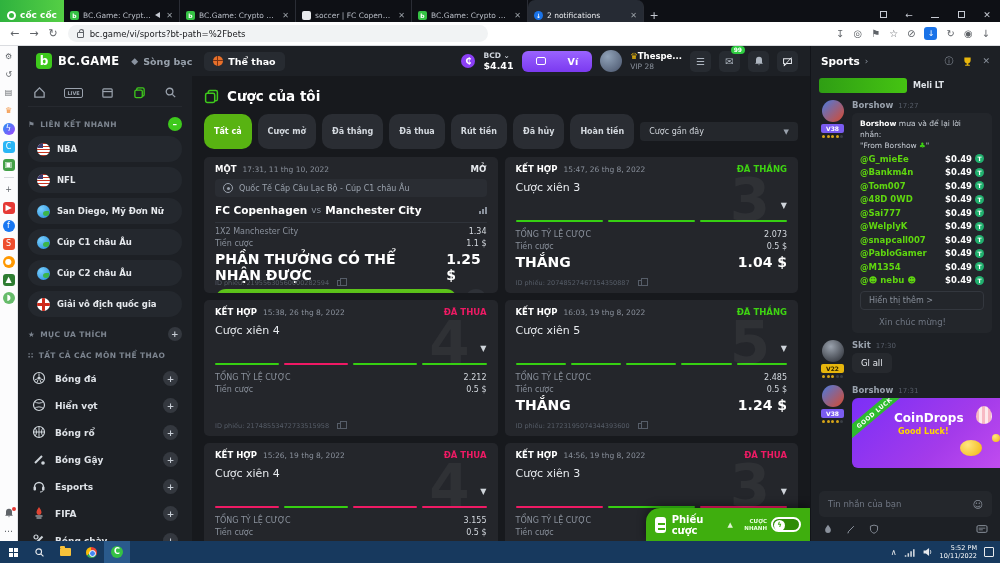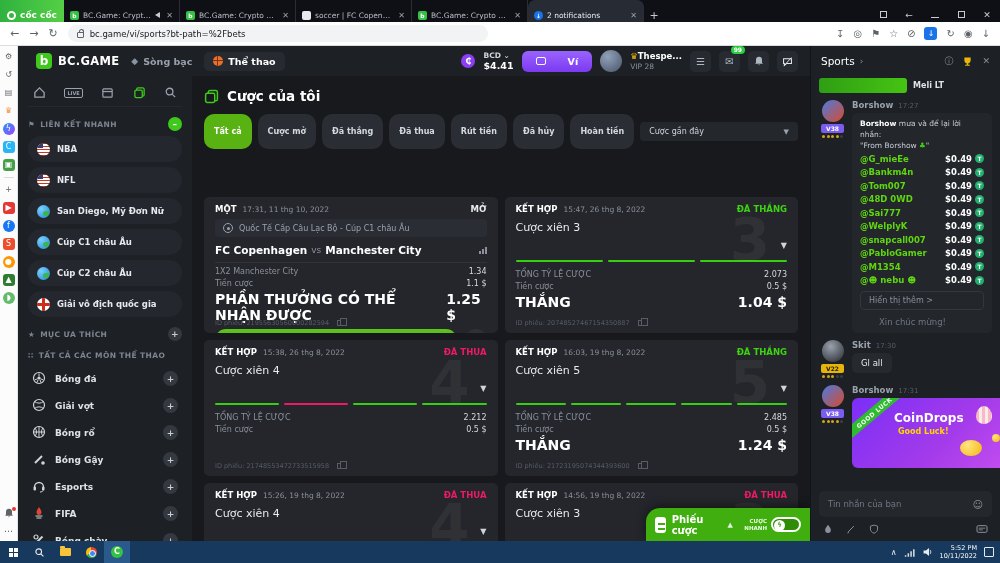--- a/index.html
+++ b/index.html
@@ -103,21 +103,21 @@
   .sport-row{display:flex;align-items:center;gap:9px;color:#dfe3e8;font-size:9px;font-weight:bold;height:27px;min-height:27px;padding:0 4px;}
   .sport-row .circle-btn{width:15px;height:15px;}
 
   .main{flex:1;position:relative;padding:12px 12px 0;display:flex;flex-direction:column;min-width:0;overflow:hidden;}
   .main-title{display:flex;align-items:center;gap:8px;color:#fff;font-size:13.5px;font-weight:bold;flex:none;}
   .filters{display:flex;align-items:center;gap:6px;margin:10px 0 8px;flex:none;}
   .pill{height:35px;padding:0 10px;border-radius:10px;background:#2a2d33;color:#d4d9df;font-size:8px;font-weight:bold;display:flex;align-items:center;white-space:nowrap;}
   .pill.active{background:#58b312;color:#fff;}
   .sort{margin-left:auto;width:165px;height:19px;background:#24272c;border-radius:4px;display:flex;align-items:center;padding:0 9px;color:#cfd4da;font-size:8px;}
   .sort .caret{margin-left:auto;color:#9aa2ad;font-size:7px;}
-  .cards{display:grid;grid-template-columns:1fr 1fr;gap:7px;flex:1;min-height:0;margin-top:40px;}
+  .cards{display:grid;grid-template-columns:1fr 1fr;gap:7px;flex:1;min-height:0;}
   .card{background:#24262b;border-radius:5px;height:136px;padding:7px 11px;position:relative;overflow:hidden;}
   .chead{display:flex;align-items:baseline;gap:6px;font-size:7.5px;color:#8a919c;margin-bottom:5px;}
   .ctype{color:#fff;font-weight:bold;font-size:8.5px;}
   .cstatus{margin-left:auto;font-weight:bold;font-size:8.5px;}
   .cstatus.win{color:#3ed312;}.cstatus.loss{color:#ee1a64;}.cstatus.open{color:#e8ebef;}
   .league{background:#2a2d33;border-radius:4px;height:18px;display:flex;align-items:center;gap:6px;padding:0 8px;color:#9aa2ad;font-size:8px;margin-bottom:4px;}
   .sball{width:10px;height:10px;border:1px solid #9aa2ad;border-radius:50%;position:relative;flex:none;}
   .sball:after{content:'';position:absolute;left:3px;top:3px;width:3px;height:3px;background:#9aa2ad;border-radius:50%;}
   .match{display:flex;align-items:center;gap:4px;color:#fff;font-size:10.5px;font-weight:bold;padding:3px 0 6px;border-bottom:1px solid #2f333a;margin-bottom:4px;}
   .match .vs{color:#8a919c;font-weight:normal;font-size:9px;}
@@ -144,21 +144,21 @@
   .bs-label{color:#fff;font-weight:bold;font-size:10px;}
   .bs-caret{color:#dff3d2;font-size:7px;}
   .bs-quick{margin-left:auto;display:flex;align-items:center;gap:4px;}
   .bs-quick-label{width:28px;font-size:5.5px;font-weight:bold;color:#eaffe0;text-align:right;line-height:1.2;}
   .toggle{width:30px;height:15px;border:2px solid #fff;border-radius:9px;position:relative;background:#2f8c06;flex:none;}
   .knob{position:absolute;left:1px;top:1px;width:11px;height:11px;background:#fff;border-radius:50%;color:#3fae0e;font-size:7px;line-height:11px;text-align:center;font-weight:bold;}
 
   
   .chat{width:190px;background:#1d2025;border-left:1px solid #121419;display:flex;flex-direction:column;flex:none;}
   .chat-head{height:30px;display:flex;align-items:center;padding:0 10px;gap:5px;flex:none;}
-  .chat-title{color:#fff;font-weight:normal;font-size:10.5px;}
+  .chat-title{color:#fff;font-weight:bold;font-size:10.5px;}
   .chev{color:#8a919c;font-size:9px;}
   .chat-head-ics{margin-left:auto;display:flex;align-items:center;gap:9px;color:#8a919c;font-size:9px;}
   .chat-body{flex:1;overflow:hidden;padding:2px 8px;display:flex;flex-direction:column;gap:7px;}
   .partial{display:flex;align-items:center;gap:6px;}
   .partial .gp{width:88px;height:15px;border-radius:3px;background:linear-gradient(90deg,#2f9e14,#45c412);}
   .partial .pt{color:#dfe3e8;font-size:8px;font-weight:bold;}
   .msg{display:flex;gap:6px;}
   .av-col{width:27px;flex:none;display:flex;flex-direction:column;align-items:center;gap:2px;}
   .av{width:22px;height:22px;border-radius:50%;}
   .vip{font-size:6px;font-weight:bold;padding:1px 5px;border-radius:2px;color:#fff;}
@@ -403,21 +403,21 @@
                     <path stroke="#cfd5db" d="M7 5.4V2.5M5.6 7.8l-2.6 1M8.4 7.8l2.6 1M6 8.9 5 11.5M8 8.9l1 2.6"></path>
                   </svg></span>
                 <span>Bóng đá</span>
                 <span class="circle-btn gray">+</span>
               </div>
               <div class="sport-row">
                 <span><svg width="14" height="14" viewBox="0 0 14 14">
                     <circle cx="7" cy="7" r="5.5" fill="none" stroke="#cfd5db" stroke-width="1.2"></circle>
                     <path fill="none" stroke="#cfd5db" d="M2.5 3.5a7 7 0 0 0 9-0M2.5 10.5a7 7 0 0 1 9 0"></path>
                   </svg></span>
-                <span>Giải vợt</span>
+                <span>Hiển vợt</span>
                 <span class="circle-btn gray">+</span>
               </div>
               <div class="sport-row">
                 <span><svg width="14" height="14" viewBox="0 0 14 14">
                     <circle cx="7" cy="7" r="5.5" fill="none" stroke="#cfd5db" stroke-width="1.2"></circle>
                     <path fill="none" stroke="#cfd5db" d="M7 1.5v11M1.5 7h11M3 3a6 6 0 0 1 0 8M11 3a6 6 0 0 0 0 8"></path>
                   </svg></span>
                 <span>Bóng rổ</span>
                 <span class="circle-btn gray">+</span>
               </div>

